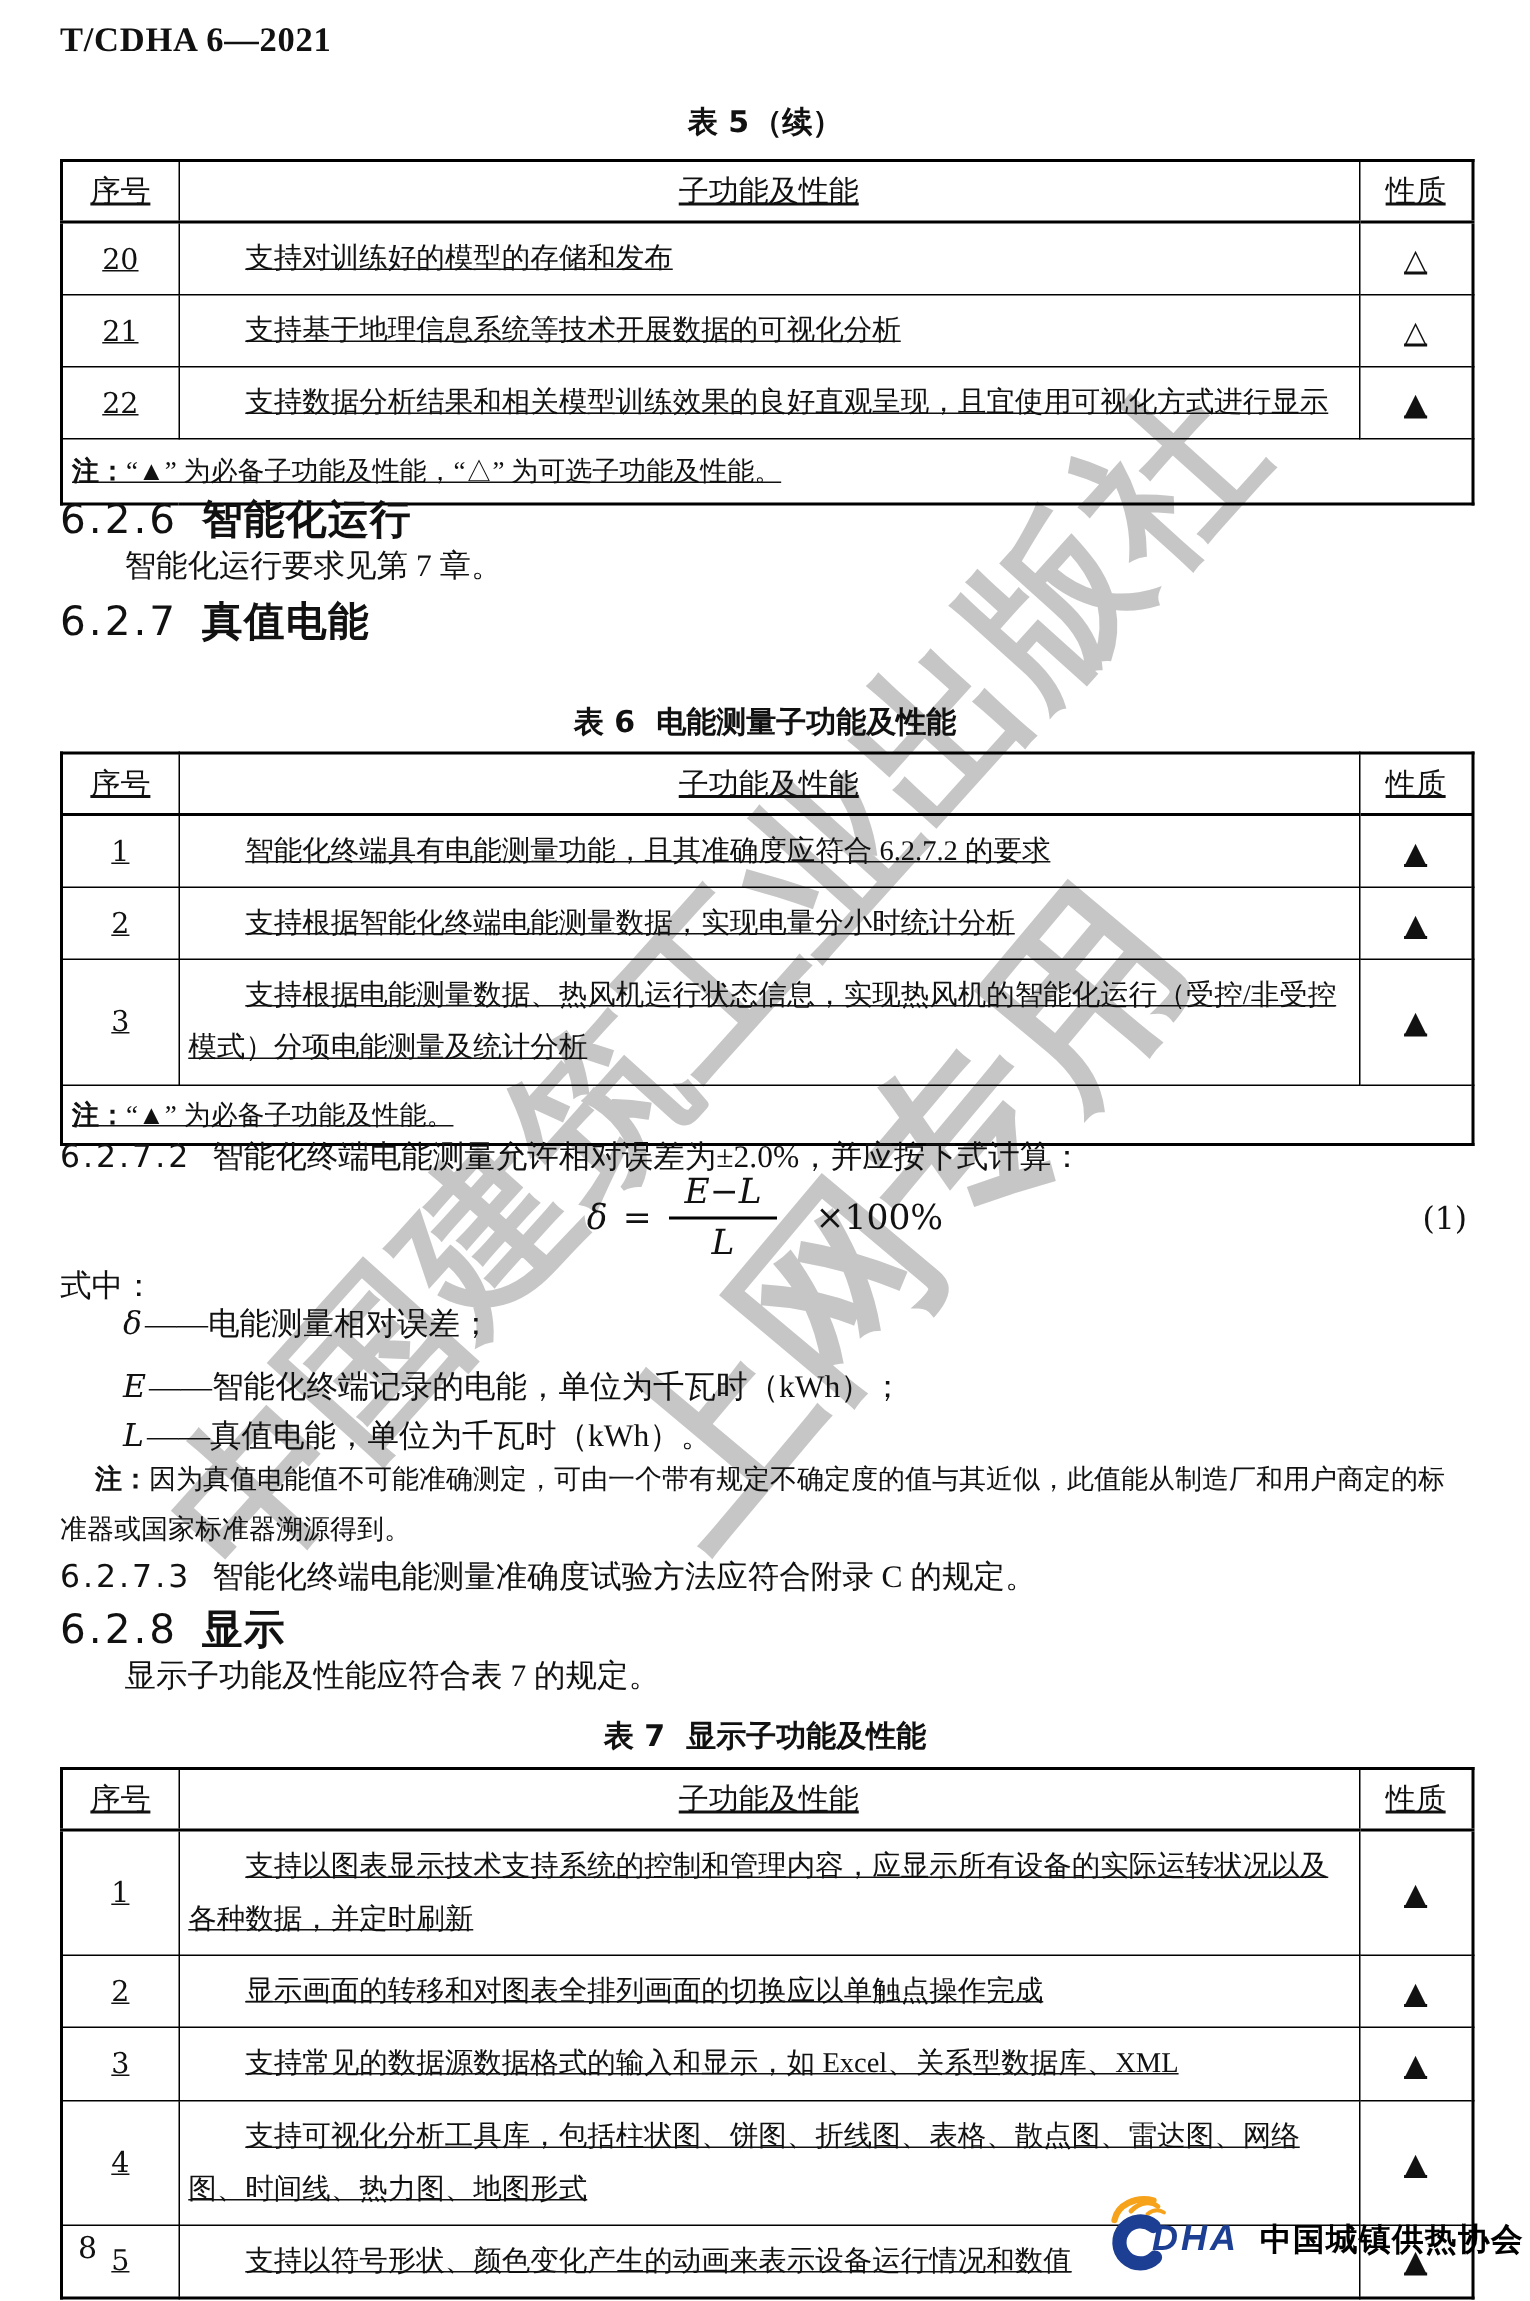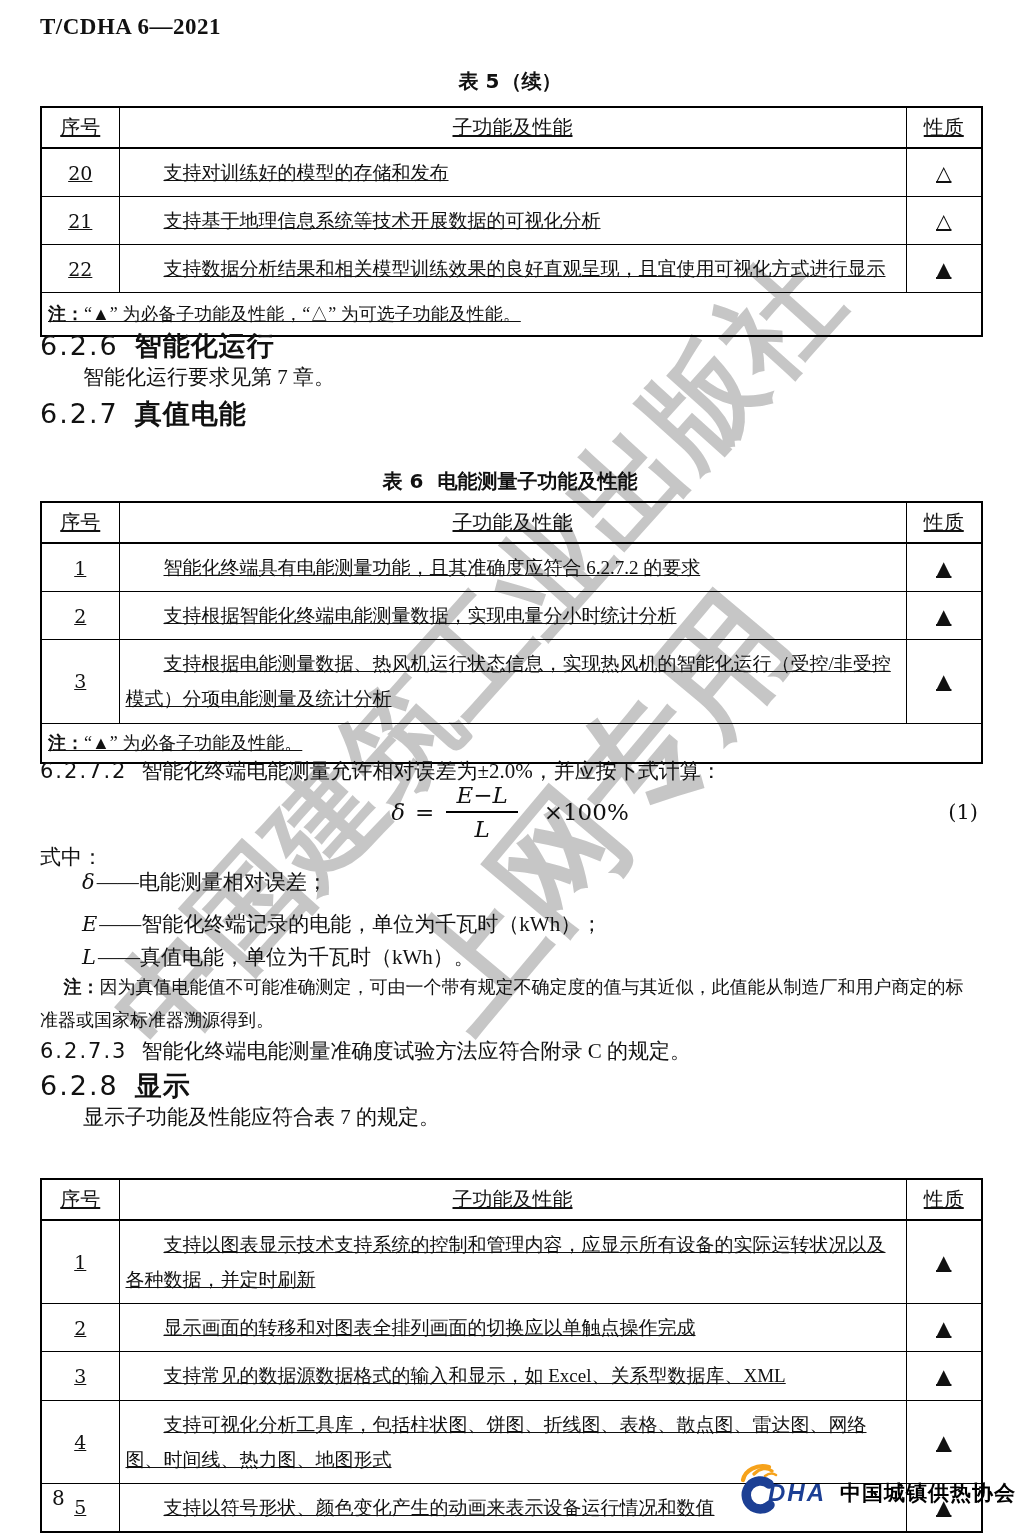--- a/index.html
+++ b/index.html
@@ -214,20 +214,23 @@
 
     <div class="abs body-p" style="top:1036px;width:940px;">
       <span class="num">6.2.7.3</span><span>智能化终端电能测量准确度试验方法应符合附录 C 的规定。</span>
     </div>
 
     <div class="abs clause-h" style="top:1068px;">
       <span class="num">6.2.8</span><span class="ttl">显示</span>
     </div>
     <div class="abs body-p indent2" style="top:1102px;width:900px;">显示子功能及性能应符合表 7 的规定。</div>
 
+    <div class="abs tbl-title" style="top:1144px;">
+      <span>表 7</span><span class="cap">显示子功能及性能</span>
+    </div>
     <table class="std abs" style="left:40px;top:1178px;">
       <colgroup>
           <col style="width:78px">
           <col style="width:787px">
           <col style="width:76px">
         </colgroup>
       <tbody>
           <tr class="hdr" style="height:37px">
         <th>序号</th>
         <th>子功能及性能</th>

